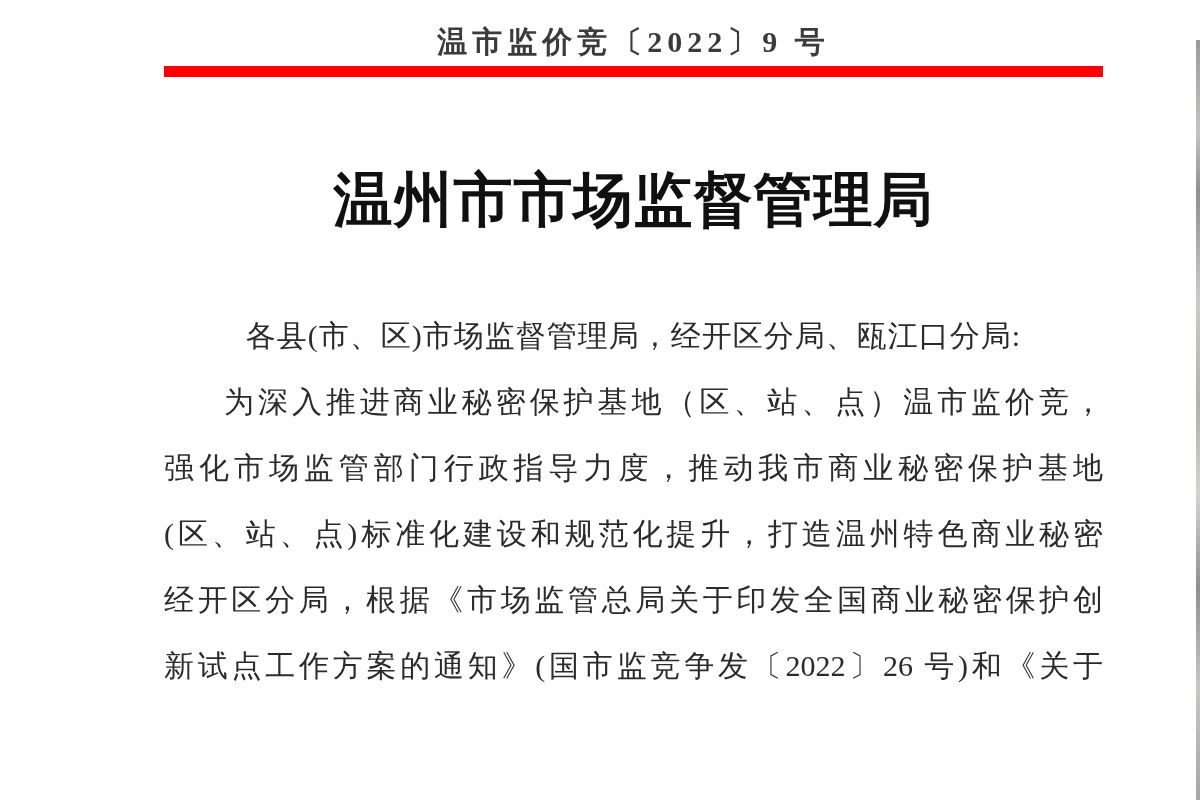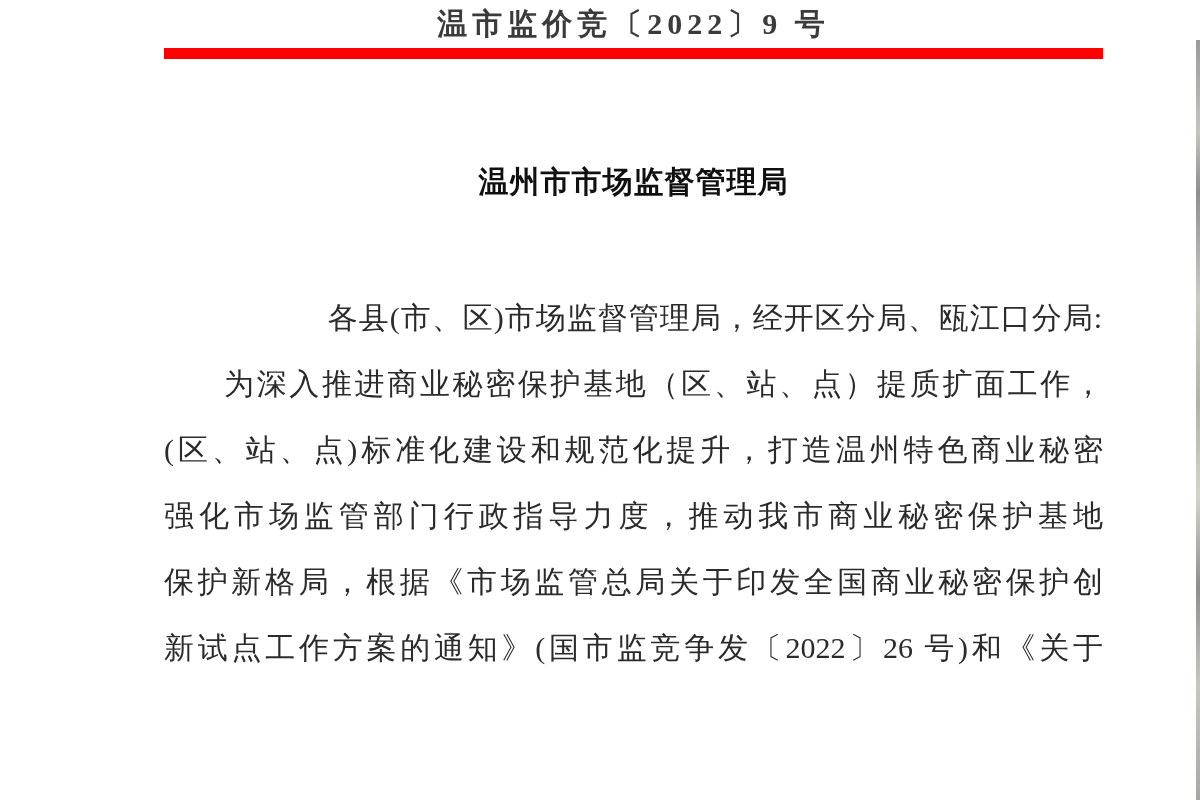--- a/index.html
+++ b/index.html
@@ -14,50 +14,51 @@
     overflow: hidden;
     font-family: "Liberation Serif", "DejaVu Serif", serif;
   }
   .page {
     position: absolute;
     left: 164px;
     top: 0;
     width: 939px;
   }
   .doc-number {
+    padding-top: 18px;
     height: 48px;
     line-height: 48px;
     text-align: center;
     font-size: 30px;
     font-weight: 600;
     letter-spacing: 5px;
     color: #3b3b3b;
     white-space: nowrap;
   }
   .red-rule {
     height: 11px;
     background: #fe0000;
   }
   .doc-title {
     margin-top: 90px;
     text-align: center;
-    font-size: 30px;
+    font-size: 59px;
     line-height: 66px;
     font-weight: bold;
     color: #101010;
     letter-spacing: 1px;
   }
   .doc-body {
     margin-top: 70px;
     font-size: 30px;
     line-height: 66px;
     color: #2b2b2b;
   }
   .salutation {
-    text-align: right;
+    text-align: center;
     letter-spacing: 1px;
     white-space: nowrap;
     font-family: Liberation Serif, serif;
   }
   .para-line {
     text-align: justify;
     text-align-last: justify;
     -moz-text-align-last: justify;
   }
   .para-line.indent {
@@ -85,22 +86,22 @@
 
   <div class="red-rule"></div>
 
   <div class="doc-title">
     <div>温州市市场监督管理局</div>
   </div>
 
   <div class="doc-body">
     <div class="salutation">各县(市、区)市场监督管理局，经开区分局、瓯江口分局:</div>
 
-    <div class="para-line indent">为深入推进商业秘密保护基地（区、站、点）提质扩面工作，</div>
+    <div class="para-line indent">为深入推进商业秘密保护基地（区、站、点）温市监价竞，</div>
+    <div class="para-line">强化市场监管部门行政指导力度，推动我市商业秘密保护基地</div>
     <div class="para-line">(区、站、点)标准化建设和规范化提升，打造温州特色商业秘密</div>
-    <div class="para-line">强化市场监管部门行政指导力度，推动我市商业秘密保护基地</div>
-    <div class="para-line">保护新格局，根据《市场监管总局关于印发全国商业秘密保护创</div>
+    <div class="para-line">经开区分局，根据《市场监管总局关于印发全国商业秘密保护创</div>
     <div class="para-line">新试点工作方案的通知》(国市监竞争发〔2022〕26 号)和《关于</div>
   </div>
 
 </div>
 
 <div class="page-edge"></div>
 
 </body></html>

